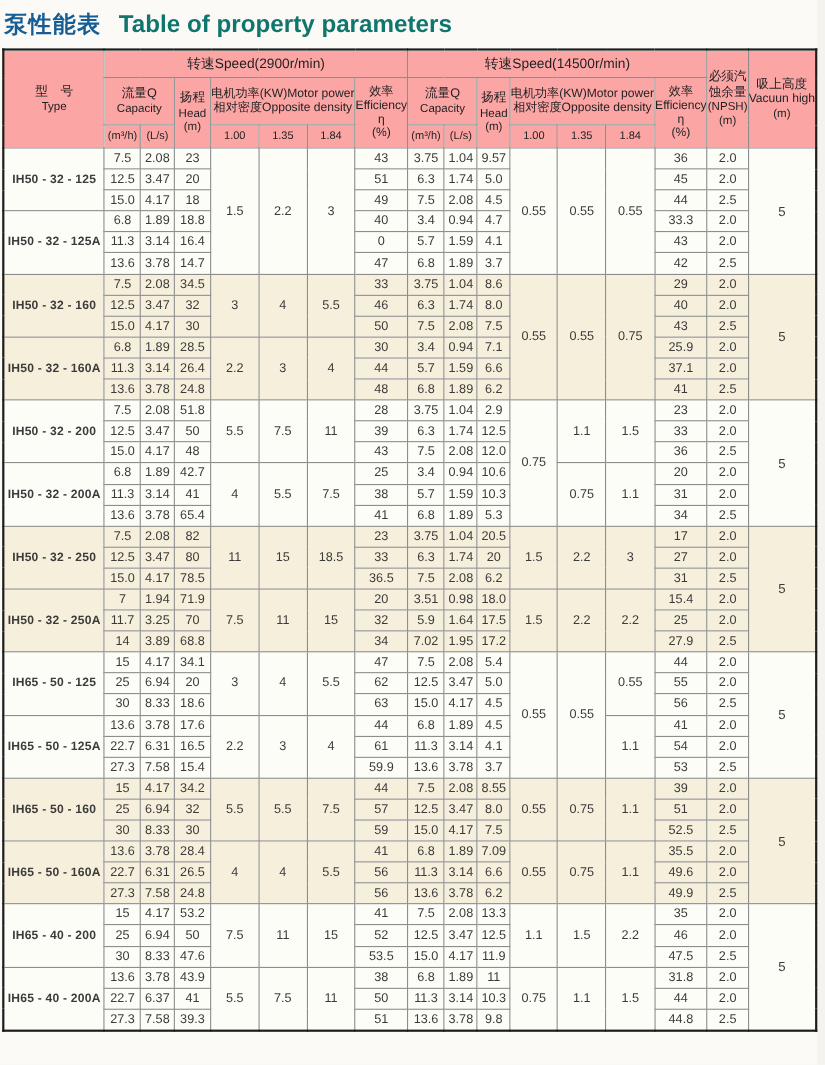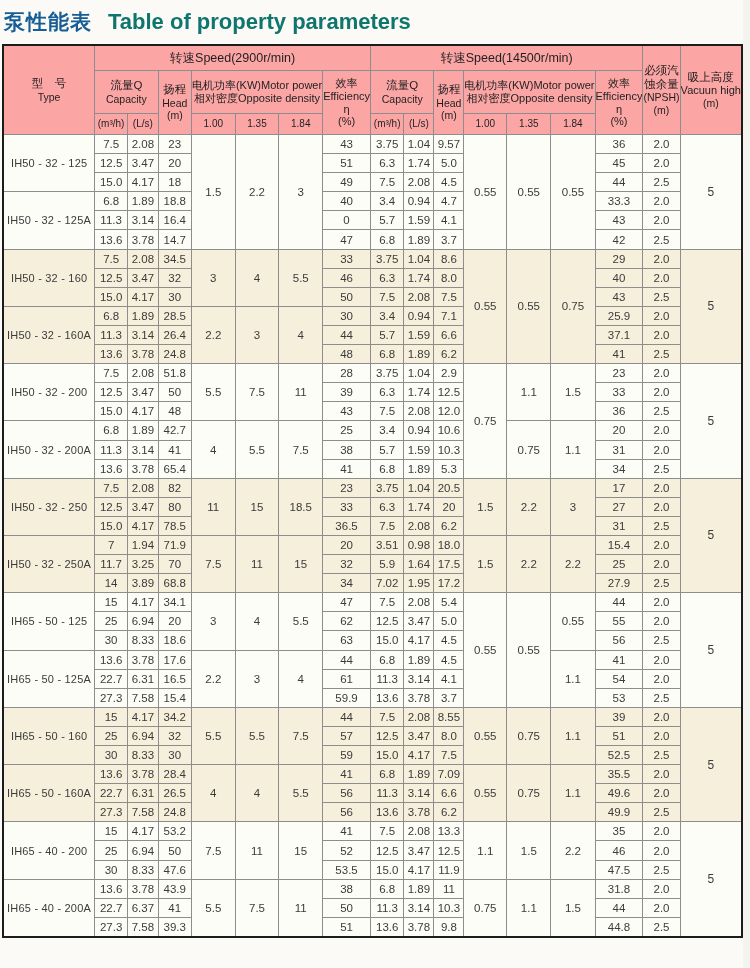--- a/index.html
+++ b/index.html
@@ -39,21 +39,21 @@
   .pump thead tr.hrow2 th { height:42px; }
   .pump thead tr.hrow3 th { height:20px; }
   .h-speed { font-size:12.5px; }
   .h-zh { font-size:11.5px; }
   .h-en { font-size:10.5px; }
   .h-sm { font-size:11px; }
   .h-unit { font-size:10px; }
   .pump td { font-size:11.5px; height:18.1px; color:#3b3b3b; }
   tr.rowband td { background:#fdfdf8; }
   tr.cream td { background:#f6efdb; }
-  td.model { font-size:11px; letter-spacing:0.2px; }
+  td.model { font-size:11px; letter-spacing:0.2px;font-weight:bold; }
   tr.group-start td { border-top:1.4px solid #5a5a5a; }
   .pump tbody td.vac { font-size:12px; }
 </style>
 </head>
 <body>
 
 <div class="page">
   <div class="title-row">
     <span class="title-zh">泵性能表</span>
     <span class="title-en">Table of property parameters</span>

